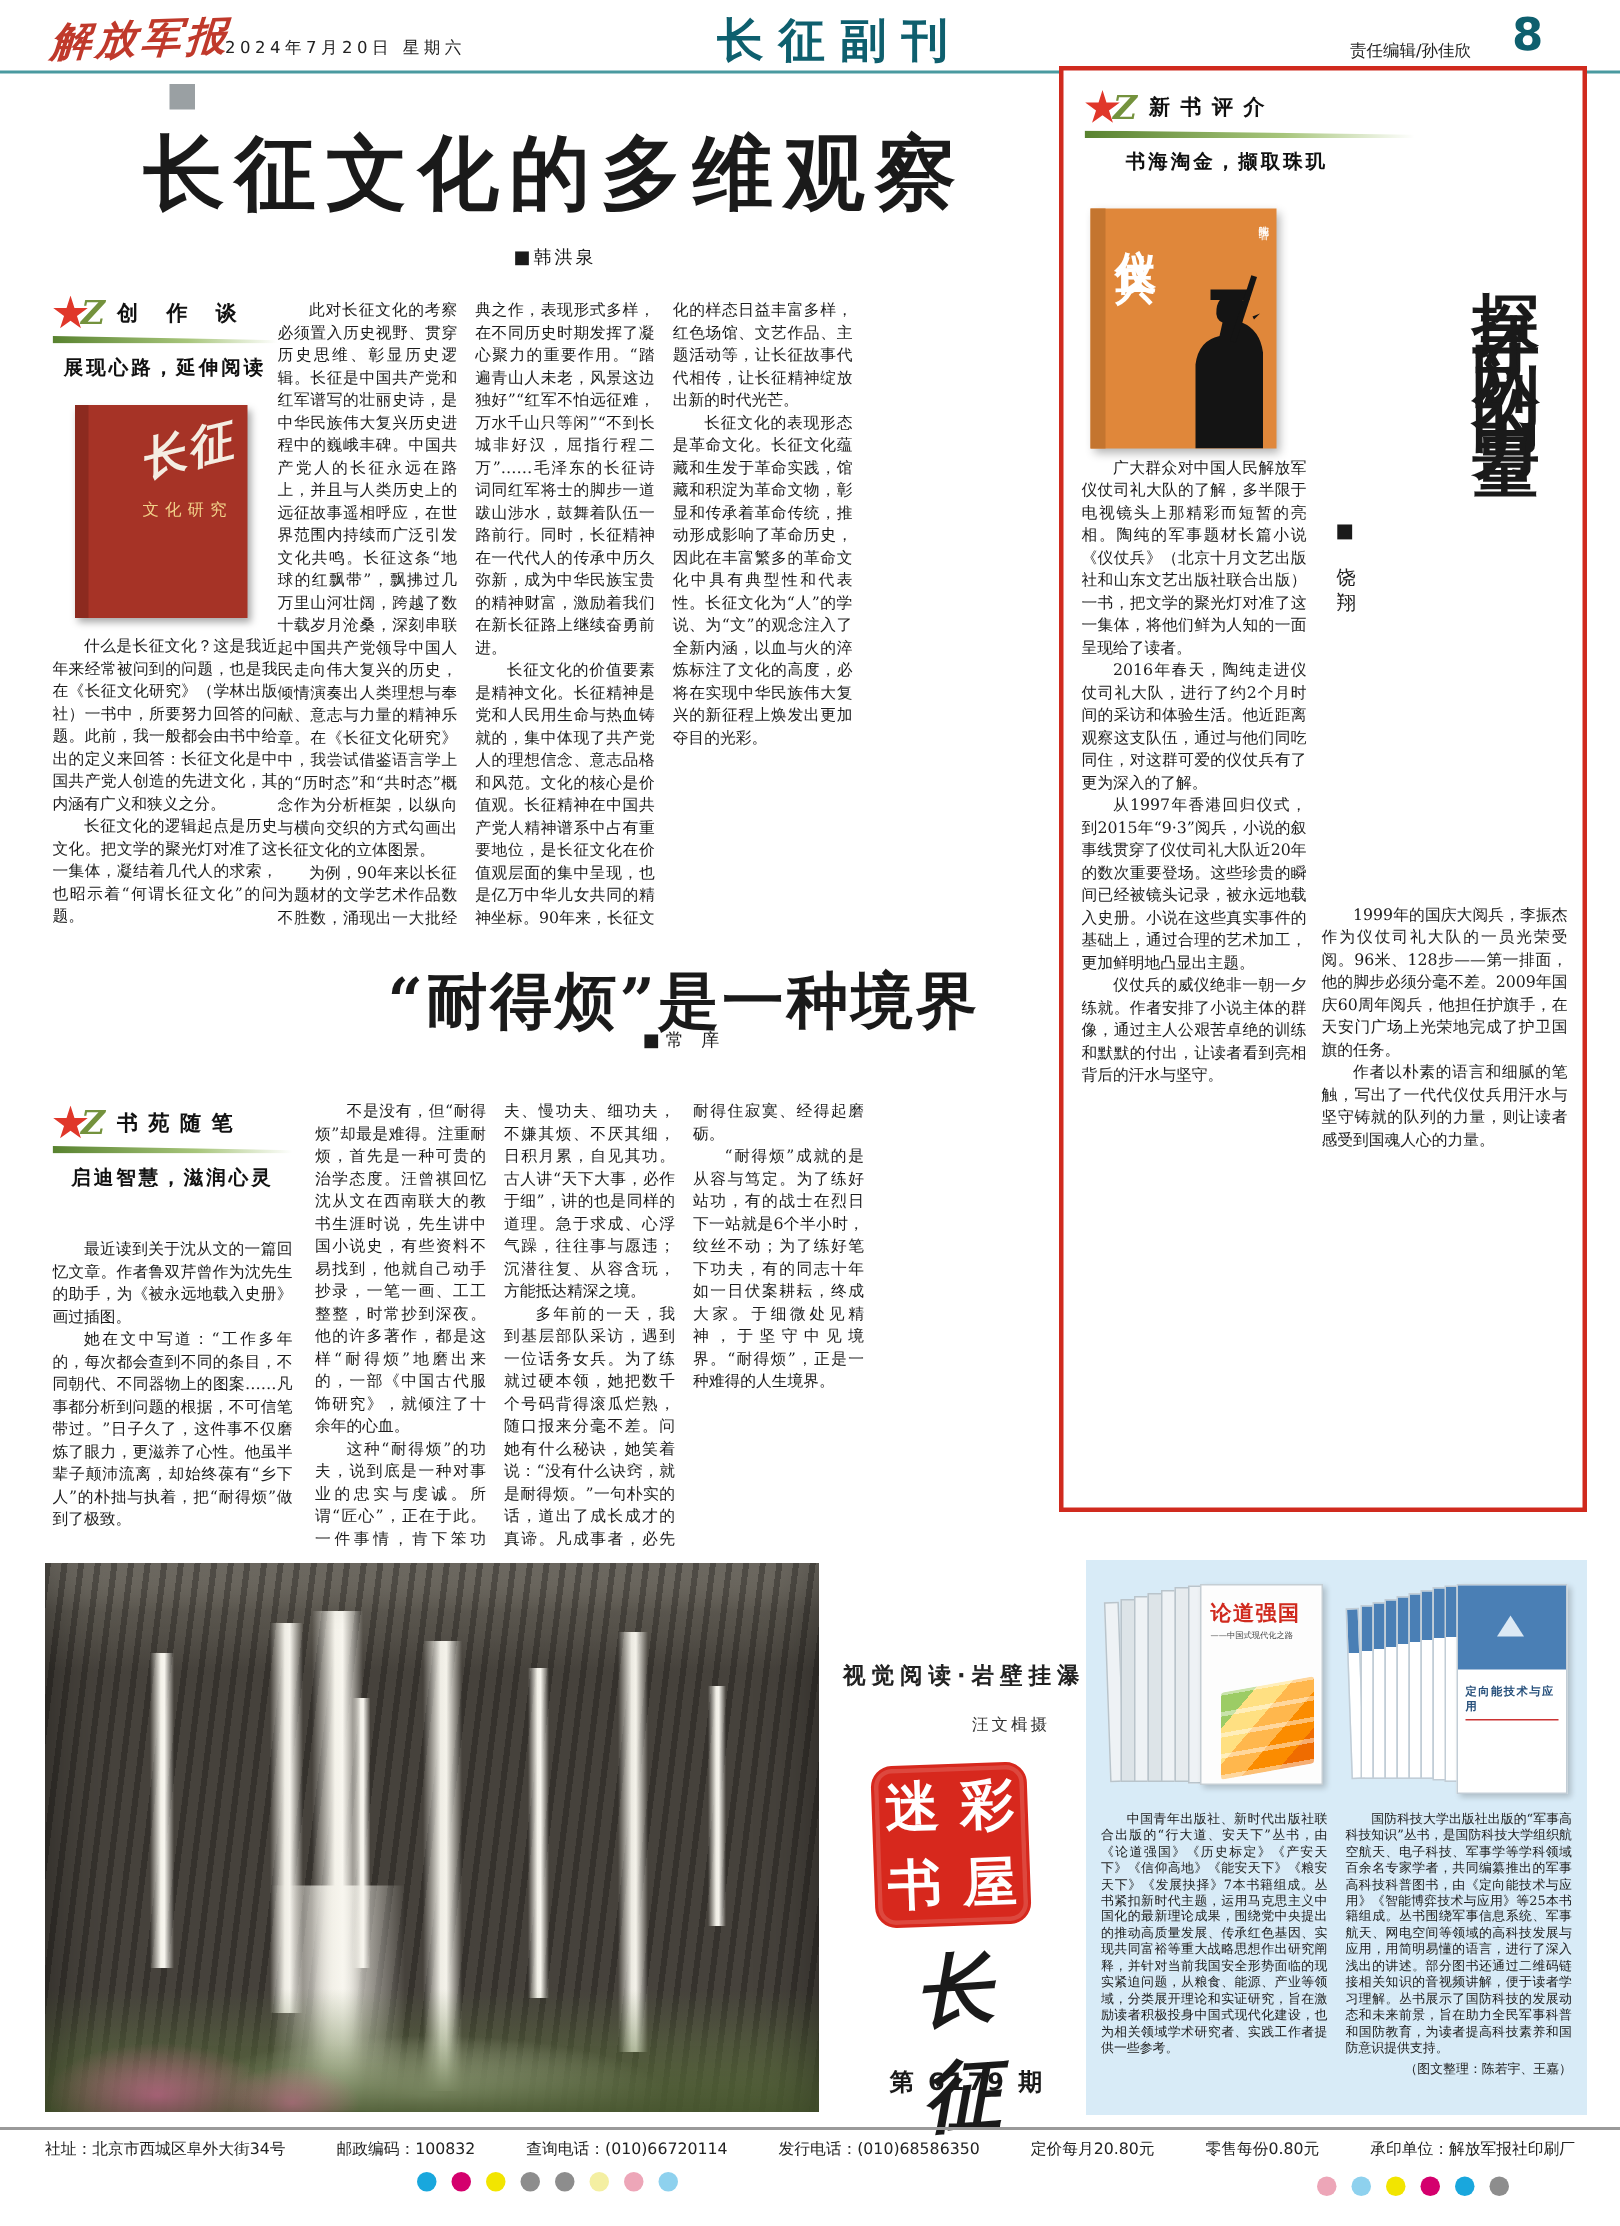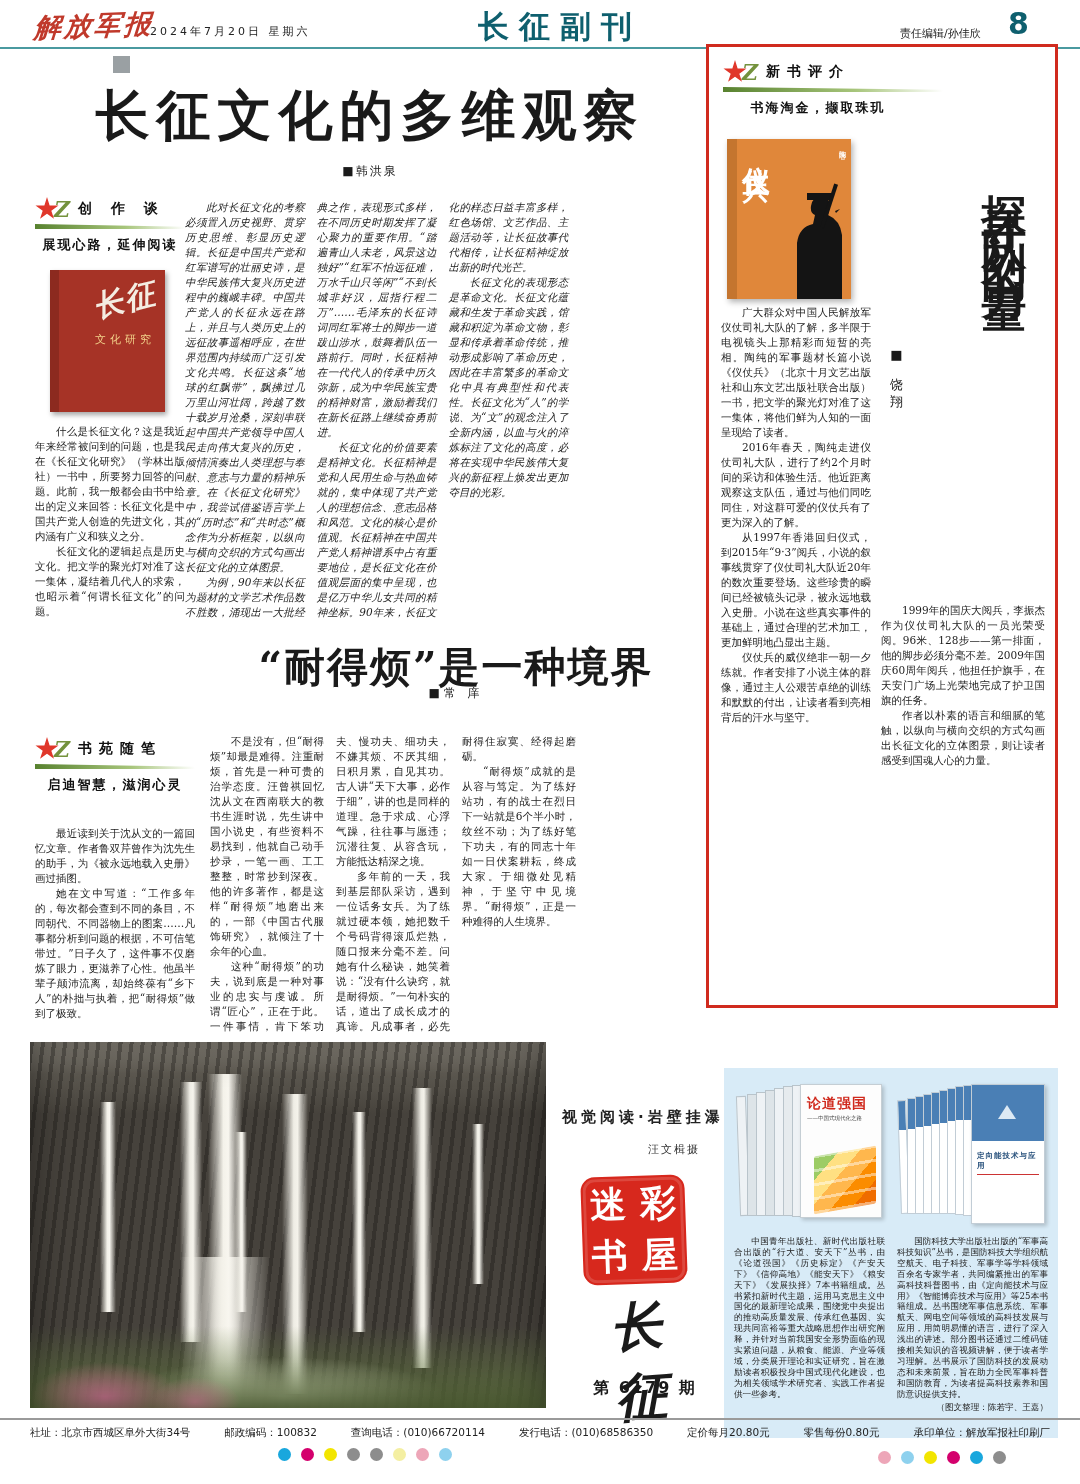--- a/index.html
+++ b/index.html
@@ -87,21 +87,21 @@
   .stamp{left:584px;top:1178px;width:100px;height:104px;background:#d7281d;border-radius:12px;
          transform:rotate(-2deg);display:grid;grid-template-columns:1fr 1fr;align-items:center;
          justify-items:center;color:#fff;font-weight:bold;font-size:36px;
          box-shadow:0 0 0 2px #d7281d, inset 0 0 0 3px rgba(255,255,255,.15);}
   .sig{left:570px;top:1292px;width:150px;text-align:center;font-size:52px;font-weight:bold;font-style:italic;
        letter-spacing:12px;transform:rotate(-4deg);}
   .issue{left:570px;top:1378px;width:150px;text-align:center;font-family:"DejaVu Sans","Liberation Sans",sans-serif;
          font-size:16px;font-weight:bold;letter-spacing:2px;}
   
   .promo-panel{left:724px;top:1040px;width:334px;height:370px;background:#d8ebf7;display:flex;gap:12px;
-               padding:10px;box-sizing:border-box;margin-top:28px;}
+               padding:10px;box-sizing:border-box;}
   .promo{flex:1;position:relative;}
   .promo-books{position:relative;height:152px;}
   .spine{position:absolute;border:1px solid #b9c4cb;background:#eef2f5;}
   .spine.blue{background:linear-gradient(180deg,#4a7fb5 0 26%,#fff 26%);border-color:#c2cdd6;}
   .pcoverL{position:absolute;left:66px;top:6px;width:80px;height:132px;background:#fdfdfd;border:1px solid #c5ced4;
            box-shadow:2px 2px 4px rgba(0,0,0,.2);}
   .pcoverL .ptitle{margin:10px 6px 0;color:#d02a1e;font-weight:bold;font-size:14px;letter-spacing:1px;
            font-family:"DejaVu Sans","Liberation Sans",sans-serif;}
   .pcoverL .psub{margin:2px 6px 0;font-size:5.5px;color:#444;}
   .mosaic{position:absolute;right:5px;bottom:8px;width:62px;height:58px;transform:skewY(-10deg);border-radius:2px;
@@ -134,21 +134,21 @@
   <div class="abs masthead">解放军报</div>
   <div class="abs hdate">2024年7月20日  星期六</div>
   <div class="abs edition">长征副刊</div>
   <div class="abs editor">责任编辑/孙佳欣</div>
   <div class="abs pagenum">8</div>
   <div class="abs hrule"></div>
   <div class="abs regsquare"></div>
 
   <div class="abs mainhead">长征文化的多维观察</div>
   <div class="abs mainby">■韩洪泉</div>
-  <div class="abs bodytext cols4" style="left:185px;top:200px;width:515px;height:432px;font-style:italic;">
+  <div class="abs bodytext cols4" style="left:185px;top:200px;width:515px;height:432px;">
       <p>此对长征文化的考察必须置入历史视野、贯穿历史思维、彰显历史逻辑。长征是中国共产党和红军谱写的壮丽史诗，是中华民族伟大复兴历史进程中的巍峨丰碑。中国共产党人的长征永远在路上，并且与人类历史上的远征故事遥相呼应，在世界范围内持续而广泛引发文化共鸣。长征这条“地球的红飘带”，飘拂过几万里山河壮阔，跨越了数十载岁月沧桑，深刻串联起中国共产党领导中国人民走向伟大复兴的历史，倾情演奏出人类理想与奉献、意志与力量的精神乐章。在《长征文化研究》中，我尝试借鉴语言学上的“历时态”和“共时态”概念作为分析框架，以纵向与横向交织的方式勾画出长征文化的立体图景。</p>
       <p>为例，90年来以长征为题材的文学艺术作品数不胜数，涌现出一大批经典之作，表现形式多样，在不同历史时期发挥了凝心聚力的重要作用。“踏遍青山人未老，风景这边独好”“红军不怕远征难，万水千山只等闲”“不到长城非好汉，屈指行程二万”……毛泽东的长征诗词同红军将士的脚步一道跋山涉水，鼓舞着队伍一路前行。同时，长征精神在一代代人的传承中历久弥新，成为中华民族宝贵的精神财富，激励着我们在新长征路上继续奋勇前进。</p>
       <p>长征文化的价值要素是精神文化。长征精神是党和人民用生命与热血铸就的，集中体现了共产党人的理想信念、意志品格和风范。文化的核心是价值观。长征精神在中国共产党人精神谱系中占有重要地位，是长征文化在价值观层面的集中呈现，也是亿万中华儿女共同的精神坐标。90年来，长征文化的样态日益丰富多样，红色场馆、文艺作品、主题活动等，让长征故事代代相传，让长征精神绽放出新的时代光芒。</p>
       <p>长征文化的表现形态是革命文化。长征文化蕴藏和生发于革命实践，馆藏和积淀为革命文物，彰显和传承着革命传统，推动形成影响了革命历史，因此在丰富繁多的革命文化中具有典型性和代表性。长征文化为“人”的学说、为“文”的观念注入了全新内涵，以血与火的淬炼标注了文化的高度，必将在实现中华民族伟大复兴的新征程上焕发出更加夺目的光彩。</p>
     </div>
 
   <div class="abs" style="left:35px;top:196px;width:150px;">
     <div class="sechead">
       <span class="star"></span>
       <span class="zmark">Z</span>
@@ -214,21 +214,21 @@
     <div class="abs nb-vt">探寻队列的力量</div>
     <div class="abs nb-vb">■饶 翔</div>
     <div class="abs bodytext nb-colL">
         <p>广大群众对中国人民解放军仪仗司礼大队的了解，多半限于电视镜头上那精彩而短暂的亮相。陶纯的军事题材长篇小说《仪仗兵》（北京十月文艺出版社和山东文艺出版社联合出版）一书，把文学的聚光灯对准了这一集体，将他们鲜为人知的一面呈现给了读者。</p>
         <p>2016年春天，陶纯走进仪仗司礼大队，进行了约2个月时间的采访和体验生活。他近距离观察这支队伍，通过与他们同吃同住，对这群可爱的仪仗兵有了更为深入的了解。</p>
         <p>从1997年香港回归仪式，到2015年“9·3”阅兵，小说的叙事线贯穿了仪仗司礼大队近20年的数次重要登场。这些珍贵的瞬间已经被镜头记录，被永远地载入史册。小说在这些真实事件的基础上，通过合理的艺术加工，更加鲜明地凸显出主题。</p>
         <p>仪仗兵的威仪绝非一朝一夕练就。作者安排了小说主体的群像，通过主人公艰苦卓绝的训练和默默的付出，让读者看到亮相背后的汗水与坚守。</p>
       </div>
     <div class="abs bodytext nb-colR">
         <p>1999年的国庆大阅兵，李振杰作为仪仗司礼大队的一员光荣受阅。96米、128步——第一排面，他的脚步必须分毫不差。2009年国庆60周年阅兵，他担任护旗手，在天安门广场上光荣地完成了护卫国旗的任务。</p>
-        <p>作者以朴素的语言和细腻的笔触，以纵向与横向交织的方式勾画出长征文化的立体图景，则让读者感受到国魂人心的力量。</p>
+        <p>作者以朴素的语言和细腻的笔触，写出了一代代仪仗兵用汗水与坚守铸就的队列的力量，则让读者感受到国魂人心的力量。</p>
       </div>
   </div>
 
   <div class="abs photo"></div>
   <div class="abs capttl">视觉阅读·岩壁挂瀑</div>
   <div class="abs capcred">汪文楫摄</div>
 
   <div class="abs stamp">
     <span>迷</span>
     <span>彩</span>

